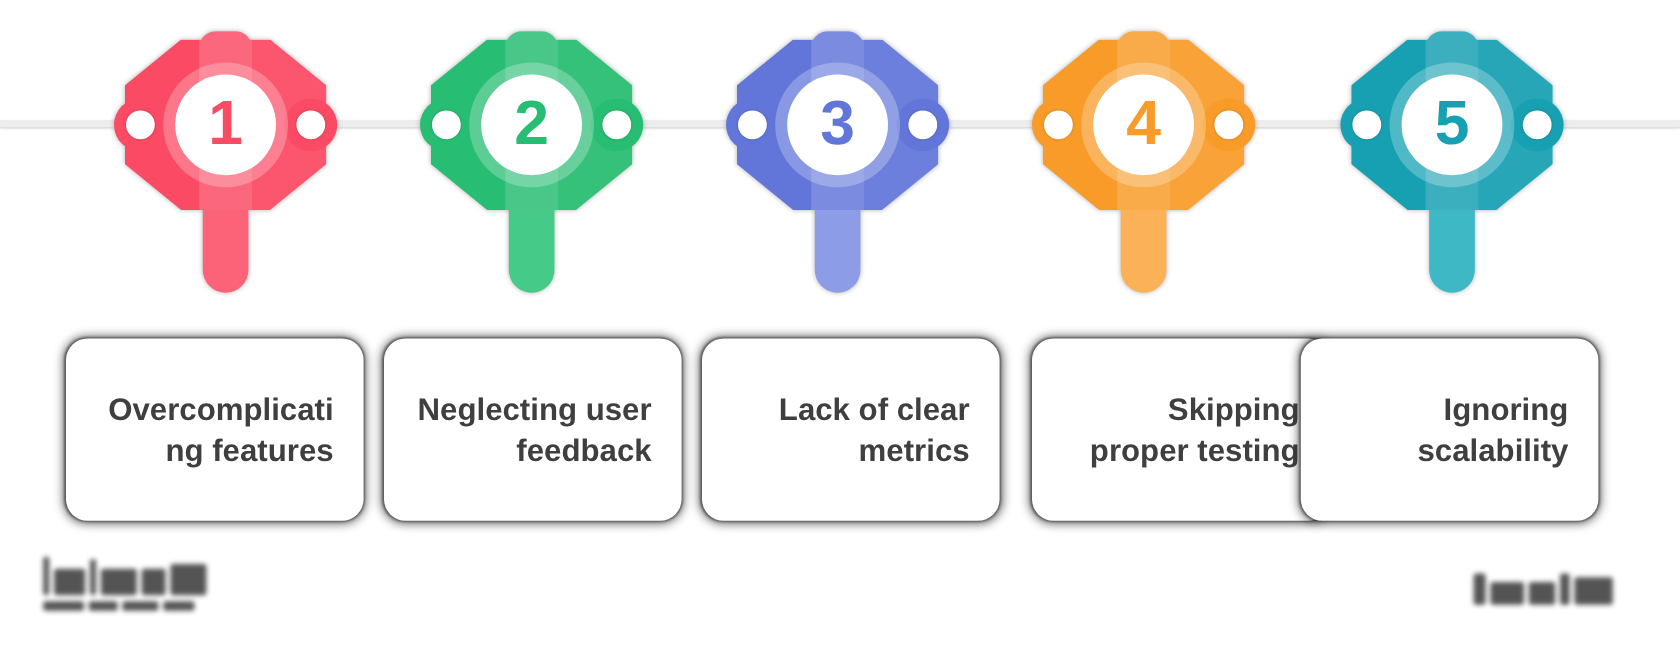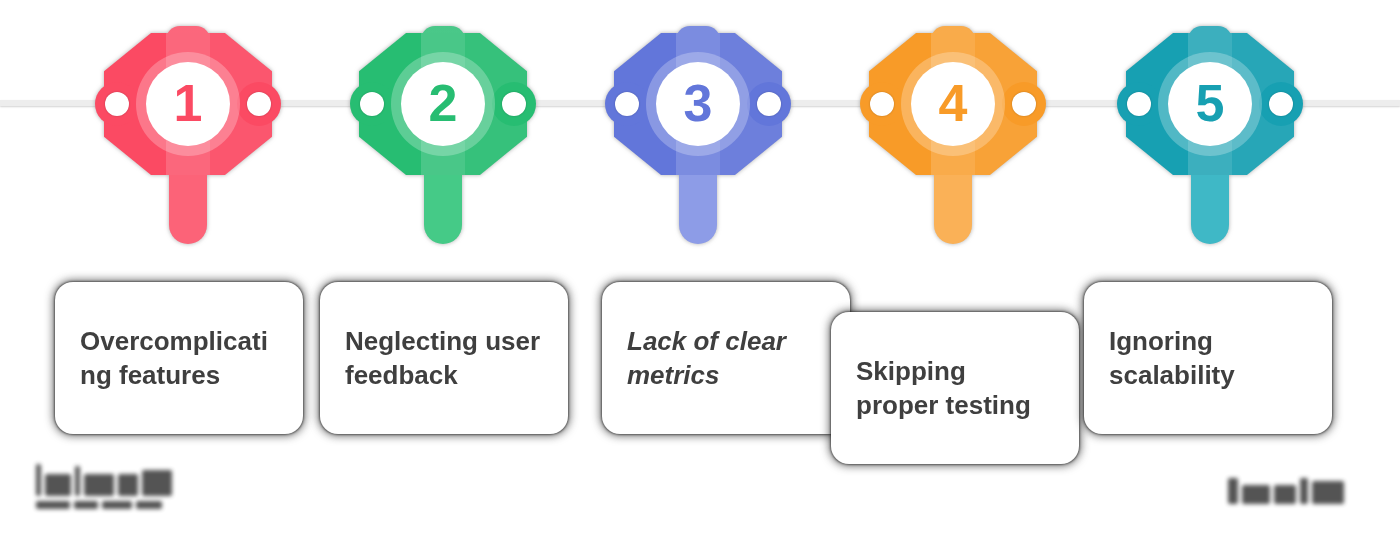--- a/index.html
+++ b/index.html
@@ -65,21 +65,21 @@
 
   
   .step-box{
     position:absolute;top:282px;width:248px;height:152px;background:#ffffff;
     border-radius:18px;box-sizing:border-box;
     box-shadow:0 0 8px 2px rgba(40,40,40,0.65), 0 0 2px 1px rgba(30,30,30,0.55);
     display:flex;align-items:center;justify-content:center;padding:10px 20px;
   }
   .step-label{
     font-size:26px;line-height:34px;font-weight:600;color:#3f3f3f;
-    text-align:left;max-width:198px;overflow-wrap:anywhere;
+    text-align:right;max-width:198px;overflow-wrap:anywhere;
   }
 
   
   .wm{position:absolute;filter:blur(2px);opacity:0.88;}
   .wm .row{display:flex;align-items:flex-end;gap:4px;}
   .wm .row + .row{margin-top:5px;}
   .wm .bar{background:#3d3d3d;border-radius:2px;}
 </style>
 </head>
 <body>
@@ -160,40 +160,40 @@
     </div>
     <div class="bump left"></div>
     <div class="bump right"></div>
     <div class="ring"></div>
     <div class="dot left"></div>
     <div class="dot right"></div>
     <div class="num-circle">
       <span class="num">3</span>
     </div>
   </div>
-<div class="step-box" style="left: 602px; font-style: italic;">
+<div class="step-box" style="left: 585px;">
     <div class="step-label">Lack of clear metrics</div>
   </div>
 <div class="marker" style="left: 858px; --c: #f89b28; --cl: #fab157;">
     <div class="tail"></div>
     <div class="tab"></div>
     <div class="octagon">
       <div class="oct-stripe"></div>
       <div class="oct-right"></div>
     </div>
     <div class="bump left"></div>
     <div class="bump right"></div>
     <div class="ring"></div>
     <div class="dot left"></div>
     <div class="dot right"></div>
     <div class="num-circle">
       <span class="num">4</span>
     </div>
   </div>
-<div class="step-box" style="left: 831px; margin-top: 30px;">
+<div class="step-box" style="left: 860px;">
     <div class="step-label">Skipping proper testing</div>
   </div>
 <div class="marker" style="left: 1115px; --c: #17a0b2; --cl: #3fb8c6;">
     <div class="tail"></div>
     <div class="tab"></div>
     <div class="octagon">
       <div class="oct-stripe"></div>
       <div class="oct-right"></div>
     </div>
     <div class="bump left"></div>

